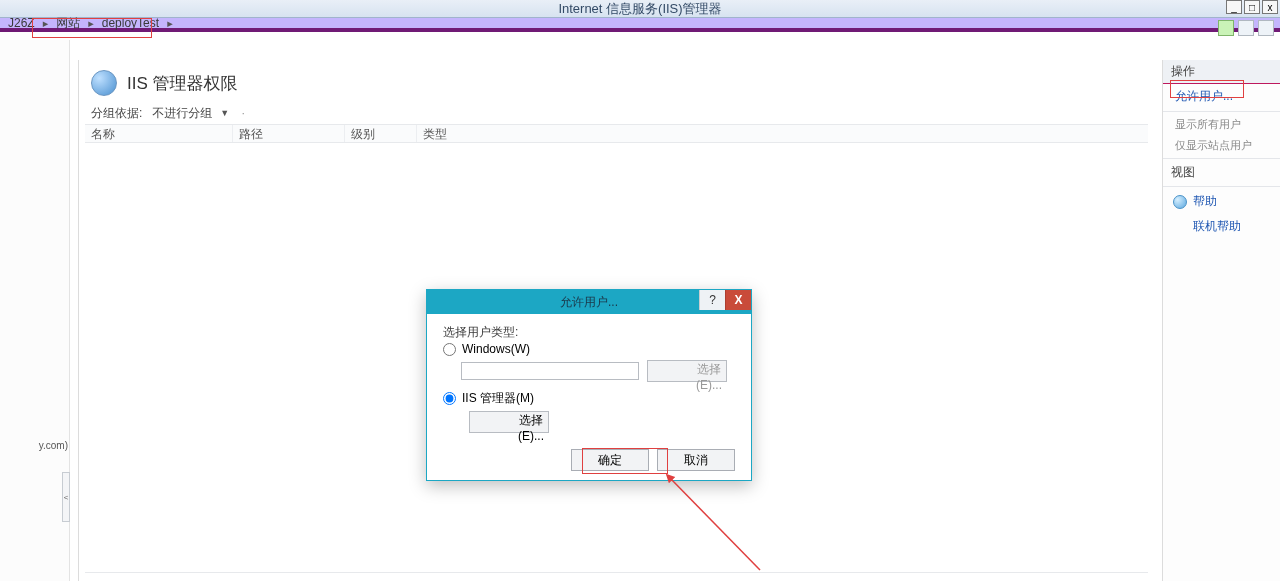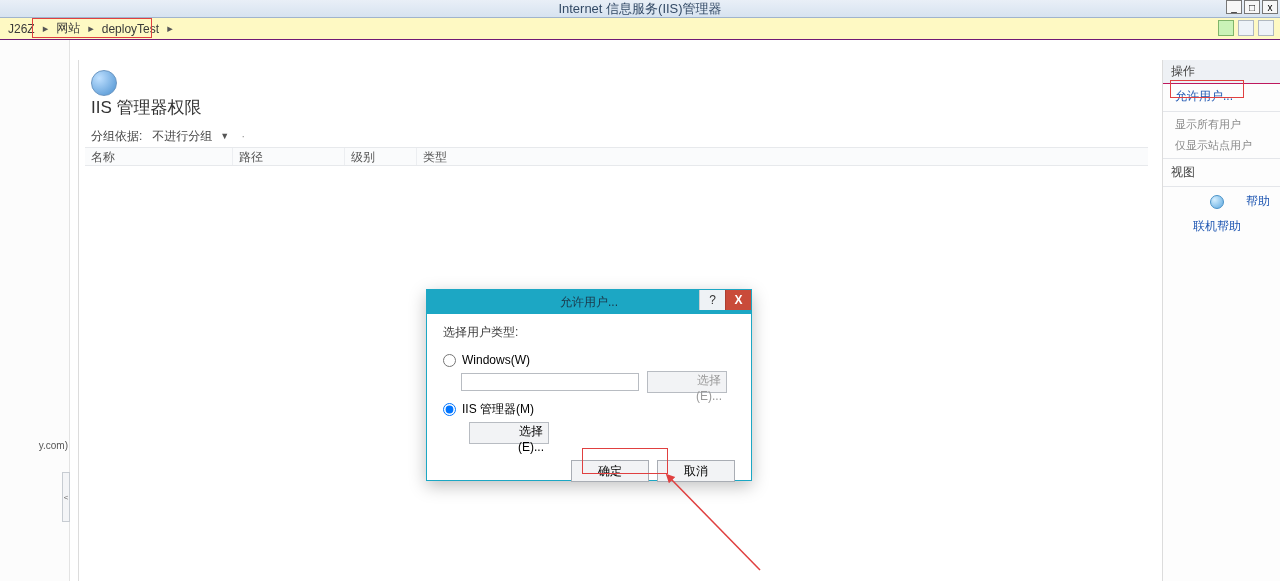--- a/index.html
+++ b/index.html
@@ -38,23 +38,23 @@
   background: #f7f7f7;
   font-size: 10px;
   display: flex; align-items: center; justify-content: center;
   margin-left: 2px;
   cursor: pointer;
 }
 
 
 .addrbar {
   position: absolute;
-  left: 0; top: 18px; width: 1280px; height: 22px;
-  background: #fef9c3;
-  border-bottom: 1px solid #701a75;
+  left: 0; top: 18px; width: 1280px; height: 14px;
+  background: #c4b5fd;
+  border-bottom: 4px solid #701a75;
   display: flex;
   align-items: center;
   padding-left: 4px;
 }
 .addrbar .crumb, .addrbar .arrow {
   color: #3a3a3a;
   padding: 0 4px;
   height: 20px;
   display: flex; align-items: center;
 }
@@ -105,22 +105,22 @@
 
 
 .main {
   position: absolute;
   left: 78px; top: 60px; right: 126px; bottom: 0;
   background: #fff;
   border-left: 1px solid #dcdcdc;
 }
 .main-header {
   display: flex;
+  align-items: center;
   padding: 10px 12px 6px 12px;
-  flex-direction: column;
 }
 .globe-icon {
   width: 26px; height: 26px;
   border-radius: 50%;
   background: radial-gradient(circle at 30% 30%, #bfe0ff, #4a90d0);
   border: 1px solid #6a96c2;
   margin-right: 10px;
 }
 .main-title {
   font-size: 17px;
@@ -199,22 +199,21 @@
   padding: 3px 12px;
   color: #888;
   font-size: 11px;
 }
 .actions-sep {
   border-top: 1px solid #e4e6ea; margin: 2px 0;
 }
 .actions .help-row {
   display:flex; align-items:center;
   padding: 4px 10px;
-  gap: 22px;
-  justify-content: flex-end;
+  gap: 6px;
 }
 .help-icon {
   width: 14px; height: 14px;
   border-radius: 50%;
   background: radial-gradient(circle at 30% 30%, #d5efff, #5da8df);
   border: 1px solid #4992c8;
 }
 .redbox-allow {
   position: absolute;
   right: 36px; top: 80px;
@@ -249,21 +248,21 @@
   width: 26px; height: 20px;
   display: flex; align-items: center; justify-content: center;
   border-left: 1px solid rgba(0,0,0,0.15);
   font-size: 12px;
   cursor: pointer;
 }
 .dlg-btns .help { background: #eef2f5; color:#333; }
 .dlg-btns .close { background: #c94b3a; color:#fff; font-weight:bold; }
 
 .dlg-body { padding: 10px 16px 8px 16px; }
-.dlg-body .label { color: #3a3a3a; margin-bottom: 12px; }
+.dlg-body .label { color: #3a3a3a; margin-bottom: 1px; }
 .opt-row {
   display: flex; align-items: center;
   margin-bottom: 4px;
 }
 .opt-row input[type=radio] { margin-right: 6px; }
 .field-row {
   display: flex; align-items: center;
   margin: 2px 0 8px 18px;
 }
 .field-row .txt {

